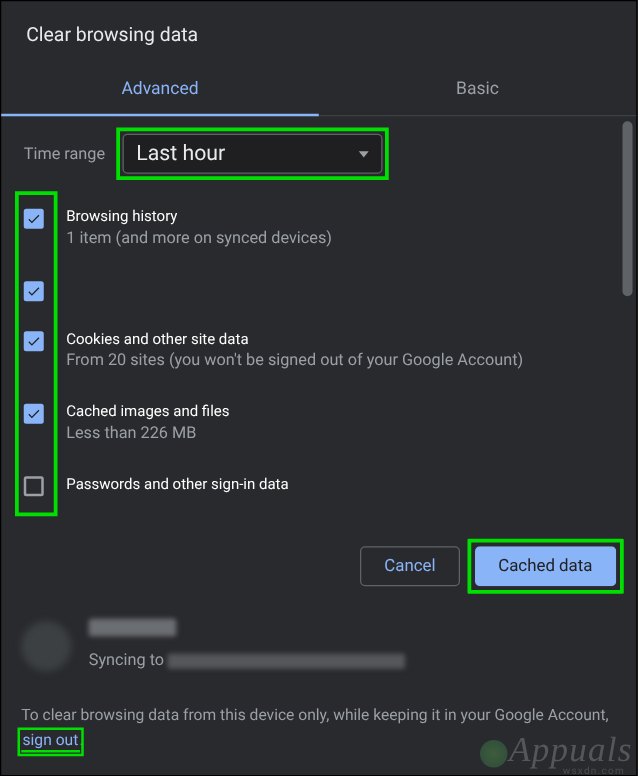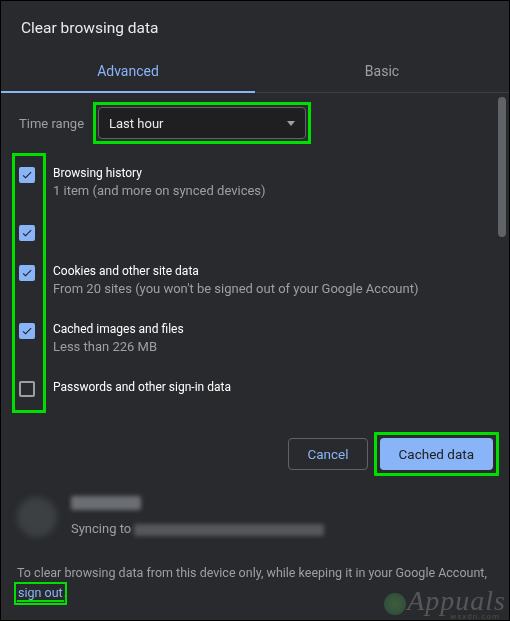--- a/index.html
+++ b/index.html
@@ -67,21 +67,21 @@
     width: 208px;
     height: 32px;
     background: #1f1f21;
     border: 1px solid #5f6368;
     border-radius: 4px;
     display: flex;
     align-items: center;
     justify-content: space-between;
     padding: 0 10px;
     color: #e8eaed;
-    font-size: 13px;
+    font-size: 17px;
     cursor: pointer;
   }
   .select .arrow {
     width: 0; height: 0;
     border-left: 4px solid transparent;
     border-right: 4px solid transparent;
     border-top: 5px solid #9aa0a6;
   }
   .chk-column-hl {
     position: absolute;

